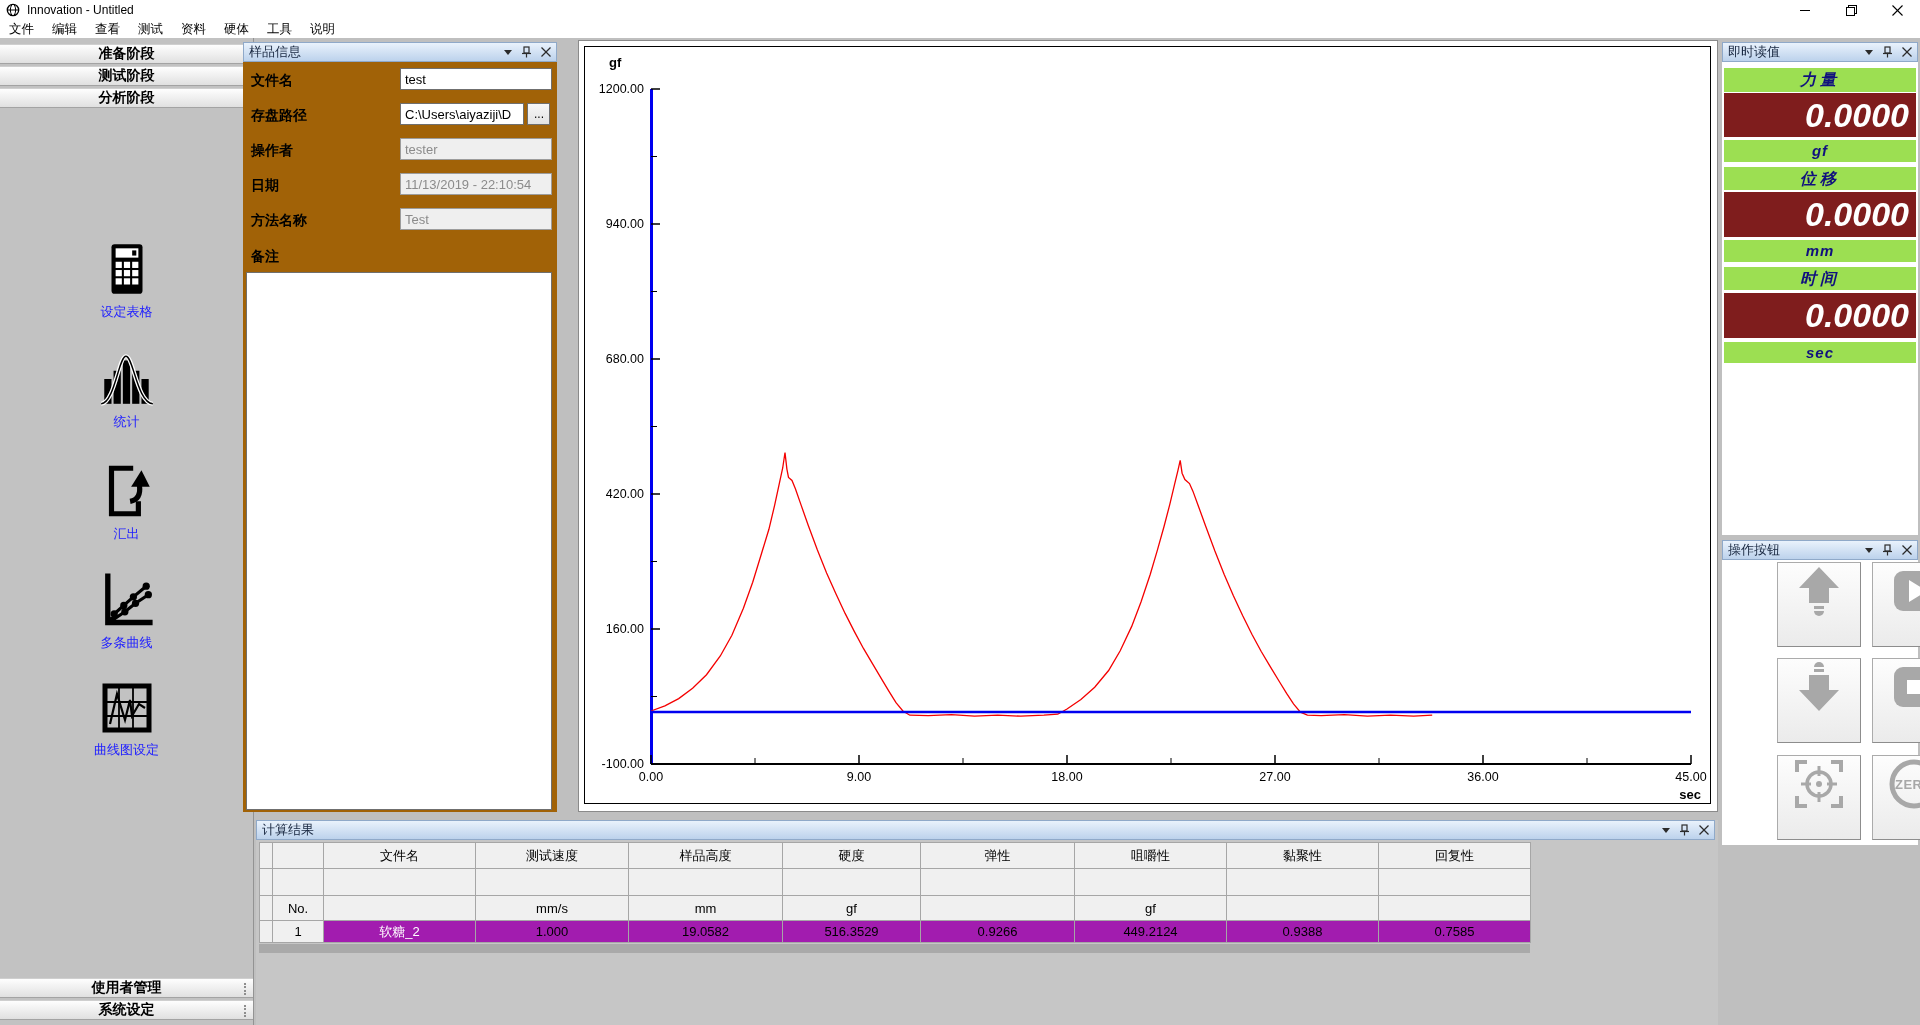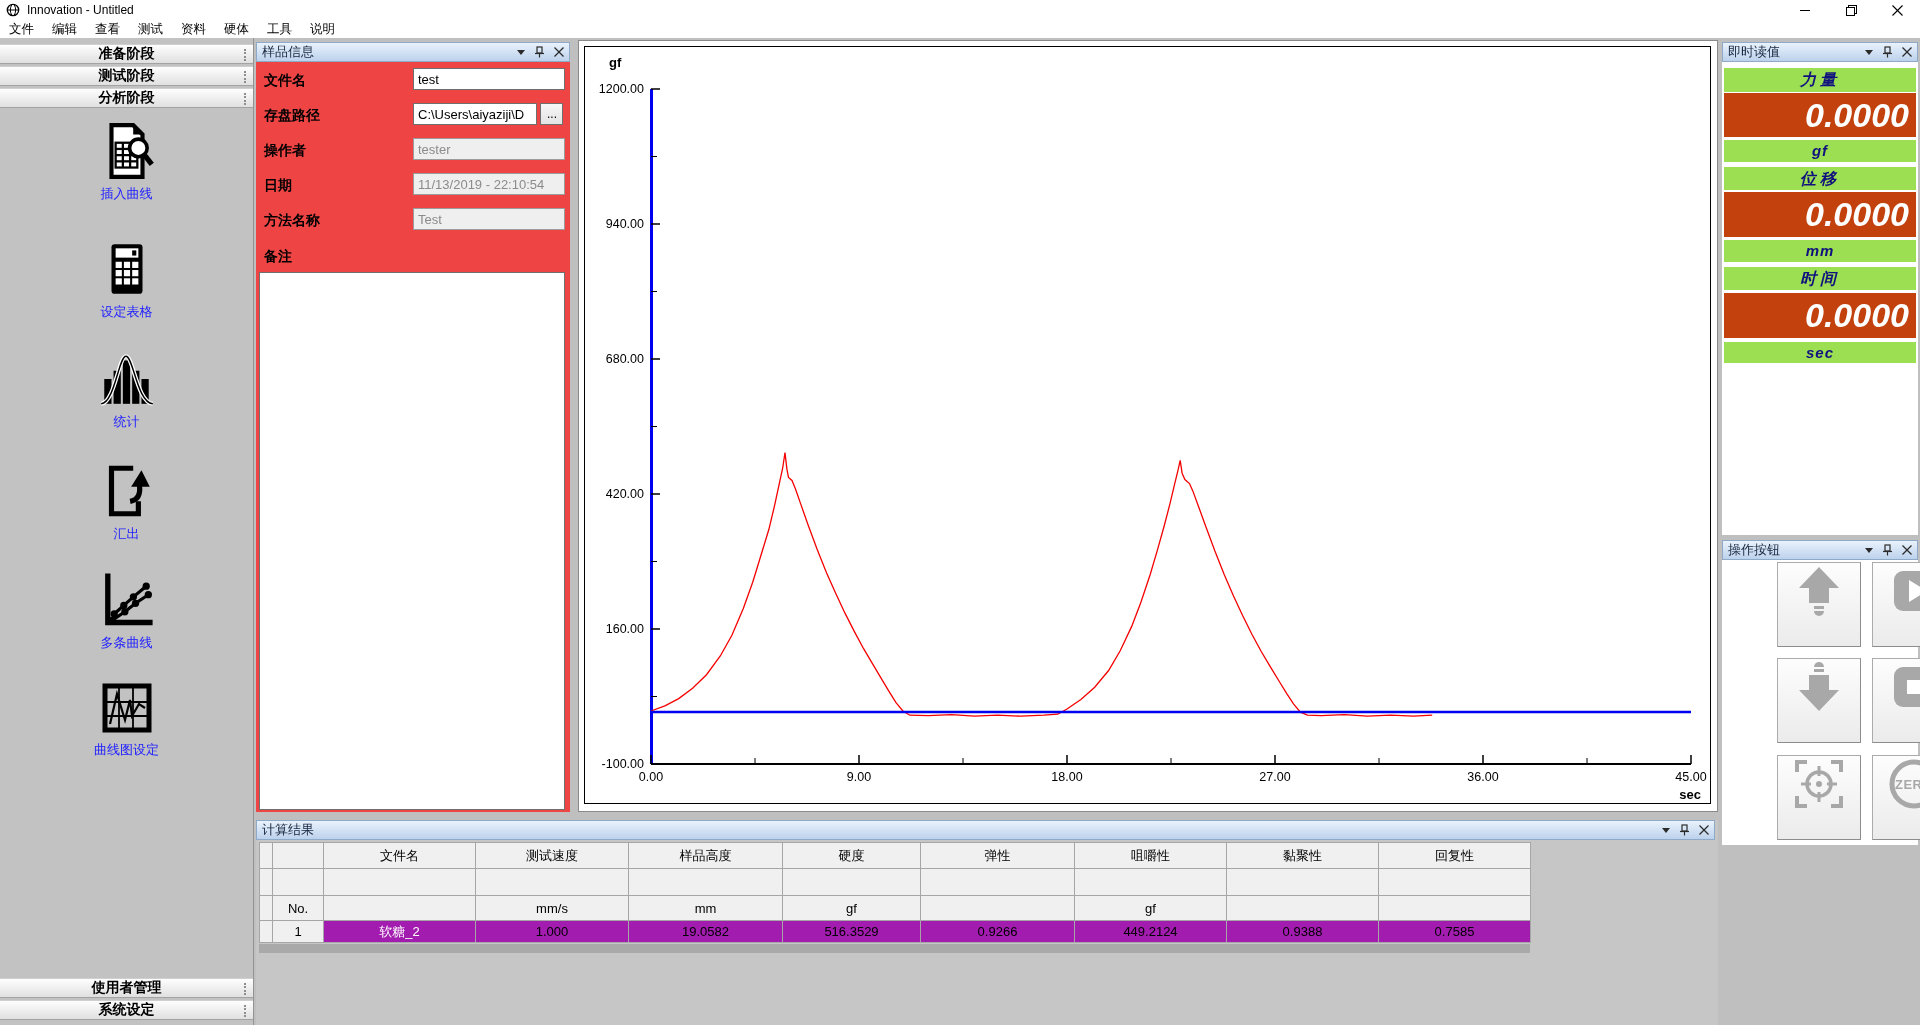--- a/index.html
+++ b/index.html
@@ -26,39 +26,39 @@
   
   .sidebar{position:absolute;left:0;top:38px;width:254px;height:987px;background:#c2c2c2;border-right:1px solid #939393;box-sizing:border-box;}
   .shead{position:absolute;left:0;width:253px;height:20px;box-sizing:border-box;
     background:linear-gradient(#fefefe,#e0e0e0);border-top:1px solid #cfcfcf;border-bottom:1px solid #a3a3a3;
     display:flex;align-items:center;justify-content:center;font-size:14px;font-weight:bold;}
   .shead .grip{position:absolute;right:5px;top:4px;width:2px;height:12px;border-left:2px dotted #8e8e8e;}
   .tool{position:absolute;left:0;width:253px;text-align:center;}
   .tool svg{display:block;margin:0 auto;}
   .tool .tlabel{display:block;margin-top:3px;font-size:13px;color:#2020ff;}
   
-  .sample-panel{position:absolute;left:256px;top:42px;width:314px;height:770px;background:#ef4444;}
+  .sample-panel{position:absolute;left:243px;top:42px;width:314px;height:770px;background:#a16207;}
   .sample-panel .phead{left:0;top:0;width:314px;}
   .flabel{position:absolute;left:8px;font-size:14px;font-weight:bold;white-space:nowrap;}
   .inp{position:absolute;height:22px;box-sizing:border-box;border:1px solid #6f6f6f;background:#fff;
     font-family:"Liberation Sans",sans-serif;font-size:13px;padding:1px 4px;}
   .inp.ro{background:#efefef;color:#8b8b8b;border-color:#9c9c9c;}
   .browse-btn{position:absolute;width:23px;height:22px;box-sizing:border-box;border:1px solid #6f6f6f;
     background:linear-gradient(#f7f7f7,#e3e3e3);font-size:12px;line-height:18px;text-align:center;}
   .memo{position:absolute;left:3px;top:230px;width:306px;height:538px;box-sizing:border-box;border:1px solid #6f6f6f;
     resize:none;font-family:"Liberation Sans",sans-serif;font-size:13px;}
   
   .chart-panel{position:absolute;left:578px;top:40px;width:1140px;height:772px;background:#fff;border:1px solid #8a8a8a;box-sizing:border-box;}
   
   .readout-panel{position:absolute;left:1722px;top:42px;width:196px;height:493px;background:#fff;}
   .readout-panel .phead{left:0;top:0;width:196px;}
   .rbar{position:absolute;left:2px;width:192px;box-sizing:border-box;text-align:center;font-style:italic;}
   .rgreen{background:#9cdf52;color:#10107e;font-weight:bold;font-size:16px;letter-spacing:4px;}
   .runit{background:#9cdf52;color:#10107e;font-weight:bold;font-size:15px;letter-spacing:1px;}
-  .rnavy{background:#c2410c;color:#fff;font-weight:bold;font-size:34px;text-align:right;padding-right:7px;}
+  .rnavy{background:#7f1d1d;color:#fff;font-weight:bold;font-size:34px;text-align:right;padding-right:7px;}
   
   .controls-panel{position:absolute;left:1722px;top:540px;width:196px;height:305px;background:#fff;}
   .controls-panel .phead{left:0;top:0;width:196px;}
   .cbtn{position:absolute;width:84px;height:85px;box-sizing:border-box;background:linear-gradient(#fdfdfd,#ebebeb);
     border:1px solid #ababab;border-right-color:#8d8d8d;border-bottom-color:#8d8d8d;
     display:flex;align-items:flex-start;justify-content:center;margin-left:45px;}
   .zero-wrap{position:relative;display:flex;align-items:center;justify-content:center;}
   .zero-label{position:absolute;font-size:13px;font-weight:bold;color:#a8a8a8;letter-spacing:0.5px;}
   
   .results-panel{position:absolute;left:256px;top:820px;width:1462px;height:205px;background:#c6c6c6;}
@@ -124,37 +124,20 @@
     </div>
   <div class="shead" style="top:28px">
       <span>测试阶段</span>
       <span class="grip"></span>
     </div>
   <div class="shead" style="top:50px">
       <span>分析阶段</span>
       <span class="grip"></span>
     </div>
 
-  <div class="tool" style="top:82px">
-    <svg width="62" height="62" viewBox="0 0 60 60">
-      <path d="M15 5 h21 l9 9 v41 h-30 z" fill="#fff" stroke="#000" stroke-width="4"></path>
-      <path d="M36 5 l9 9 h-9 z" fill="#000"></path>
-      <g stroke="#000" stroke-width="2.2">
-          <rect x="19" y="22" width="21" height="24" fill="none"></rect>
-          <line x1="19" y1="28" x2="40" y2="28"></line>
-          <line x1="19" y1="34" x2="40" y2="34"></line>
-          <line x1="19" y1="40" x2="40" y2="40"></line>
-          <line x1="26" y1="22" x2="26" y2="46"></line>
-          <line x1="33" y1="22" x2="33" y2="46"></line>
-        </g>
-      <circle cx="41" cy="27" r="8.5" fill="#fff" stroke="#000" stroke-width="3.5"></circle>
-      <line x1="47" y1="34" x2="54" y2="43" stroke="#000" stroke-width="5"></line>
-    </svg>
-    <span class="tlabel">插入曲线</span>
-  </div>
 
   <div class="tool" style="top:200px">
     <svg width="62" height="62" viewBox="0 0 60 60">
       <rect x="15" y="6" width="30" height="48" rx="3" fill="#000"></rect>
       <rect x="19" y="10" width="22" height="9" fill="#fff"></rect>
       <rect x="35" y="12" width="4" height="5" fill="#000"></rect>
       <g fill="#fff">
         <rect x="19" y="23" width="6" height="6"></rect>
           <rect x="27" y="23" width="6" height="6"></rect>
           <rect x="35" y="23" width="6" height="6"></rect>

